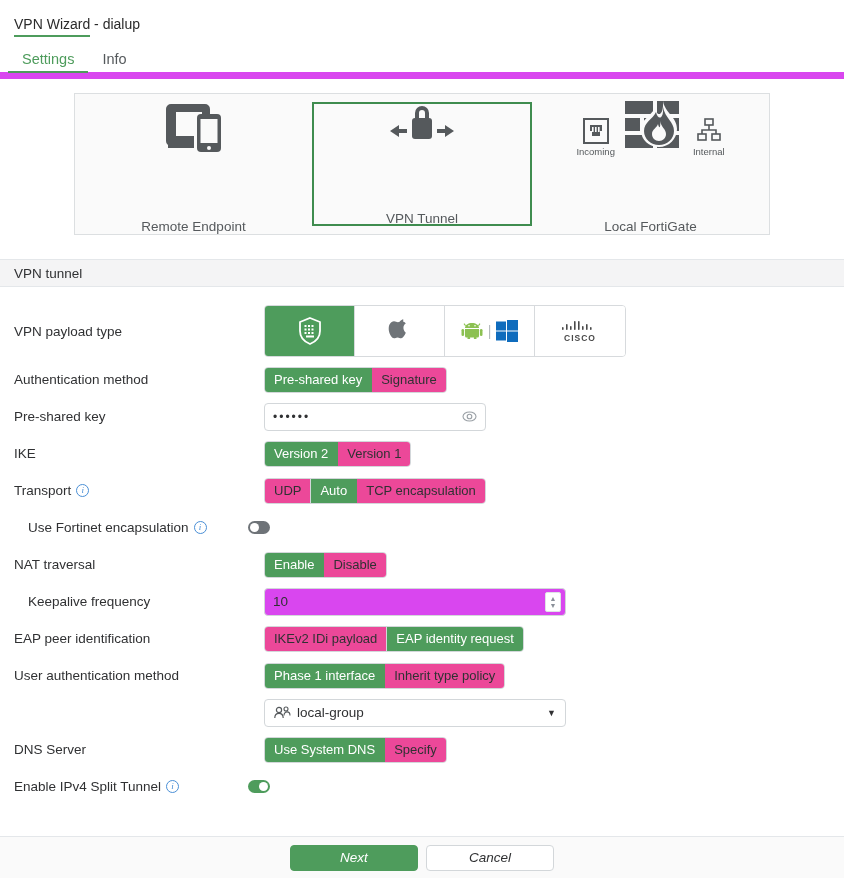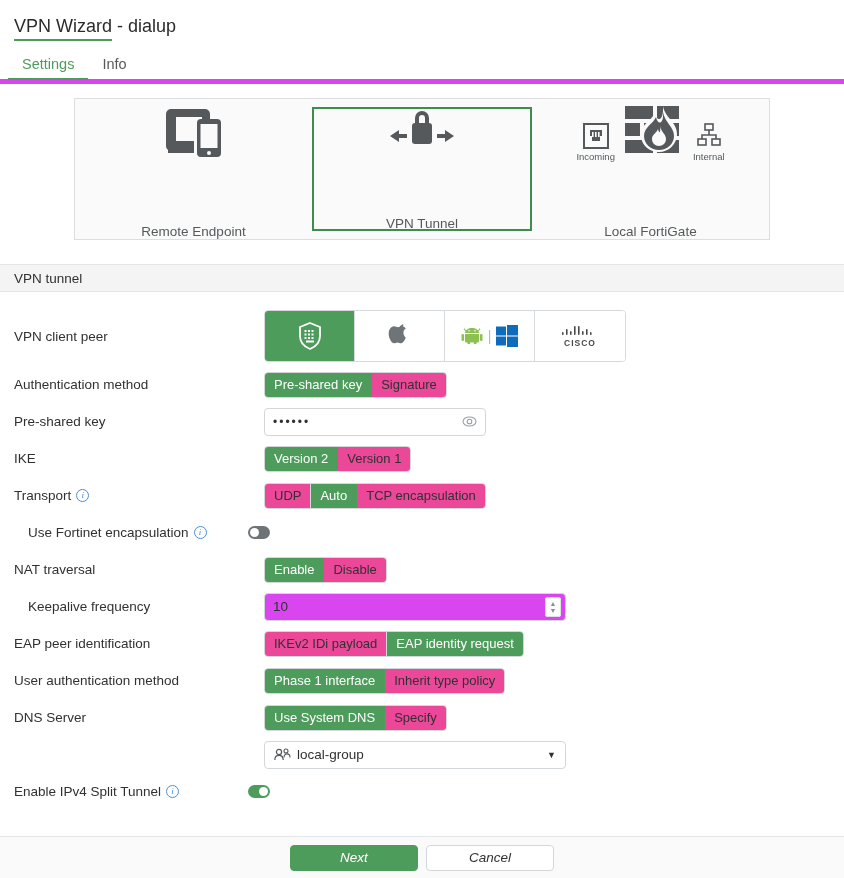--- a/index.html
+++ b/index.html
@@ -10,28 +10,28 @@
     font-family:"Liberation Sans", sans-serif;
     font-size:13px;
     color:#303133;
     overflow:hidden;
     position:relative;
   }
 
   
   .wizard-title {
     padding:16px 0 0 14px;
-    font-size:18px;
+    font-size:14px;
     color:#2b2b2b;
   }
   .wizard-title .tw { border-bottom:2px solid #4e9c5c; padding-bottom:3px; }
 
   .tabbar {
     margin-top:16px;
-    border-bottom:5px solid #d946ef;
+    border-bottom:7px solid #d946ef;
     height:31px;
     display:flex;
     padding-left:8px;
     position:relative;
   }
   .tab {
     padding:0 14px 8px 14px;
     font-size:14.5px;
     color:#55595c;
     cursor:pointer;
@@ -326,21 +326,21 @@
     </div>
 
   </div>
 </div>
 
 <div class="section-header">VPN tunnel</div>
 
 <div class="form">
 
   <div class="row" style="min-height:60px;">
-    <div class="lab">VPN client peer</div>
+    <div class="lab">VPN payload type</div>
     <div class="ctl">
       <div class="segicons">
         <div class="iopt on">
           <span>
             <svg width="24" height="28" viewBox="0 0 24 28">
               <path d="M12 1 L22 5 v9 c0 7 -5 11 -10 13 C7 25 2 21 2 14 V5 z" fill="none" stroke="#fff" stroke-width="1.8"></path>
               <rect x="6.5" y="8" width="2" height="2" fill="#fff"></rect>
               <rect x="10" y="8" width="2" height="2" fill="#fff"></rect>
               <rect x="13.5" y="8" width="2" height="2" fill="#fff"></rect>
               <rect x="6.5" y="11.5" width="2" height="2" fill="#fff"></rect>
@@ -500,48 +500,48 @@
     <div class="lab">User authentication method</div>
     <div class="ctl">
       <div class="seg">
         <div class="opt on">Phase 1 interface</div>
         <div class="opt">Inherit type policy</div>
       </div>
     </div>
   </div>
 
   <div class="row">
-    <div class="lab">DNS Server</div>
-    <div class="ctl">
-      <div class="seg">
-        <div class="opt on">Use System DNS</div>
-        <div class="opt">Specify</div>
-      </div>
-    </div>
-  </div>
-
-  <div class="row">
     <div class="lab"></div>
     <div class="ctl">
       <div class="dropdown">
         <span>
           <svg width="17" height="13" viewBox="0 0 17 13">
             <circle cx="5" cy="4" r="2.6" fill="none" stroke="#55595c" stroke-width="1.2"></circle>
             <path d="M0.8 12 c0 -3 2 -4.6 4.2 -4.6 c2.2 0 4.2 1.6 4.2 4.6" fill="none" stroke="#55595c" stroke-width="1.2"></path>
             <circle cx="12" cy="3" r="2" fill="none" stroke="#55595c" stroke-width="1.1"></circle>
             <path d="M10 9.5 c0 -2.4 1.4 -3.6 3 -3.6 c1.6 0 3 1.2 3 3.6" fill="none" stroke="#55595c" stroke-width="1.1"></path>
           </svg>
         </span>
         <span>local-group</span>
         <span class="caret">▼</span>
       </div>
     </div>
   </div>
 
   <div class="row">
+    <div class="lab">DNS Server</div>
+    <div class="ctl">
+      <div class="seg">
+        <div class="opt on">Use System DNS</div>
+        <div class="opt">Specify</div>
+      </div>
+    </div>
+  </div>
+
+  <div class="row">
     <div class="lab" style="width:264px;flex:0 0 264px;">
       <span>Enable IPv4 Split Tunnel</span>
       <span class="info-icon">i</span>
     </div>
     <div class="ctl" style="margin-left:-30px;">
       <div class="toggle on">
           <span class="knob"></span>
         </div>
     </div>
   </div>

